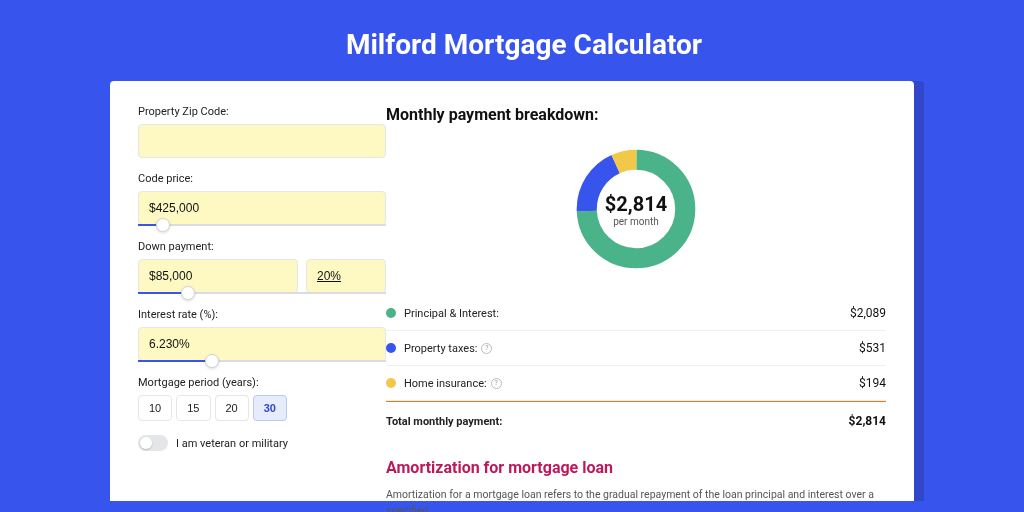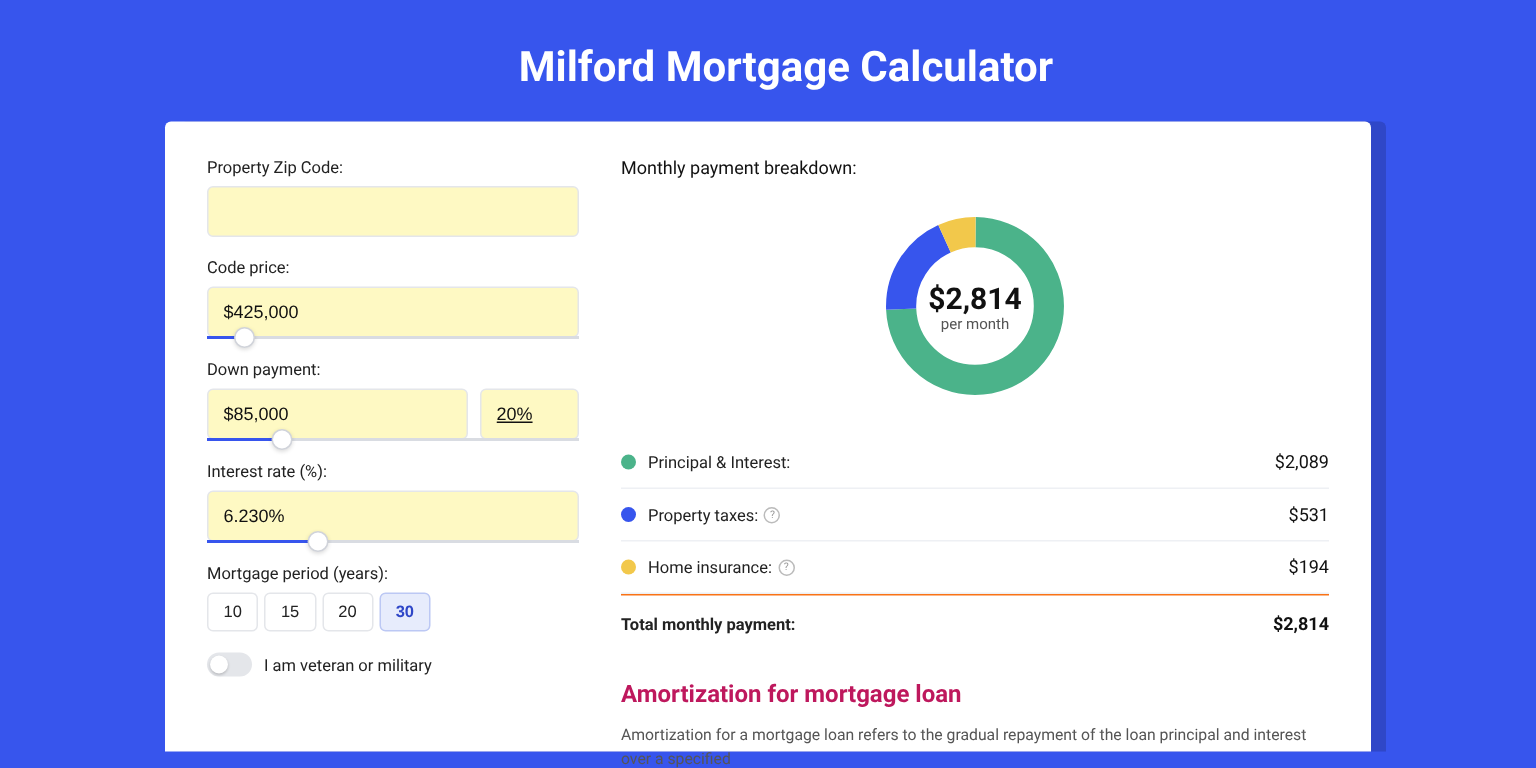--- a/index.html
+++ b/index.html
@@ -19,21 +19,20 @@
       margin-left: 24px;
     }
     .card-wrap {
       padding: 0 110px;
     }
     .card {
       background: #fff;
       border-radius: 4px 4px 0 0;
       padding: 24px 28px 0;
       display: flex;
-      gap: 28px;
       height: 420px;
       box-shadow: 10px 0 0 #2f47c8;
     }
     .left-col { width: 248px; flex-shrink: 0; }
     .right-col { flex: 1; }
     .field-label {
       font-size: 11px;
       color: #222;
       margin-bottom: 6px;
       display: block;
@@ -67,21 +66,21 @@
       top: 50%;
       width: 14px; height: 14px;
       border-radius: 50%;
       background: #fff;
       border: 1px solid #d0d3da;
       box-shadow: 0 1px 3px rgba(0,0,0,0.15);
       transform: translate(-50%, -50%);
     }
     .dp-row { display: flex; gap: 8px; }
     .dp-row .text-input:first-child { flex: 1; }
-    .dp-row .text-input:last-child { width: 66px; text-decoration: underline; }
+    .dp-row .text-input:last-child { width: 80px; text-decoration: underline; }
     .period-row { display: flex; gap: 4px; }
     .period-btn {
       border: 1px solid #e4e6ea;
       background: #fff;
       font-size: 11px;
       padding: 6px 10px;
       border-radius: 4px;
       cursor: pointer;
       color: #222;
     }
@@ -102,22 +101,22 @@
       content: "";
       position: absolute;
       left: 2px; top: 2px;
       width: 12px; height: 12px;
       border-radius: 50%;
       background: #fff;
       box-shadow: 0 1px 2px rgba(0,0,0,0.2);
     }
     .toggle-label { font-size: 11px; color: #222; }
     .breakdown-title {
-      font-size: 12px;
-      font-weight: 400;
+      font-size: 16px;
+      font-weight: 700;
       color: #111;
       margin-bottom: 10px;
     }
     .donut-wrap {
       display: flex;
       justify-content: center;
       align-items: center;
       height: 150px;
       position: relative;
       margin-bottom: 12px;

